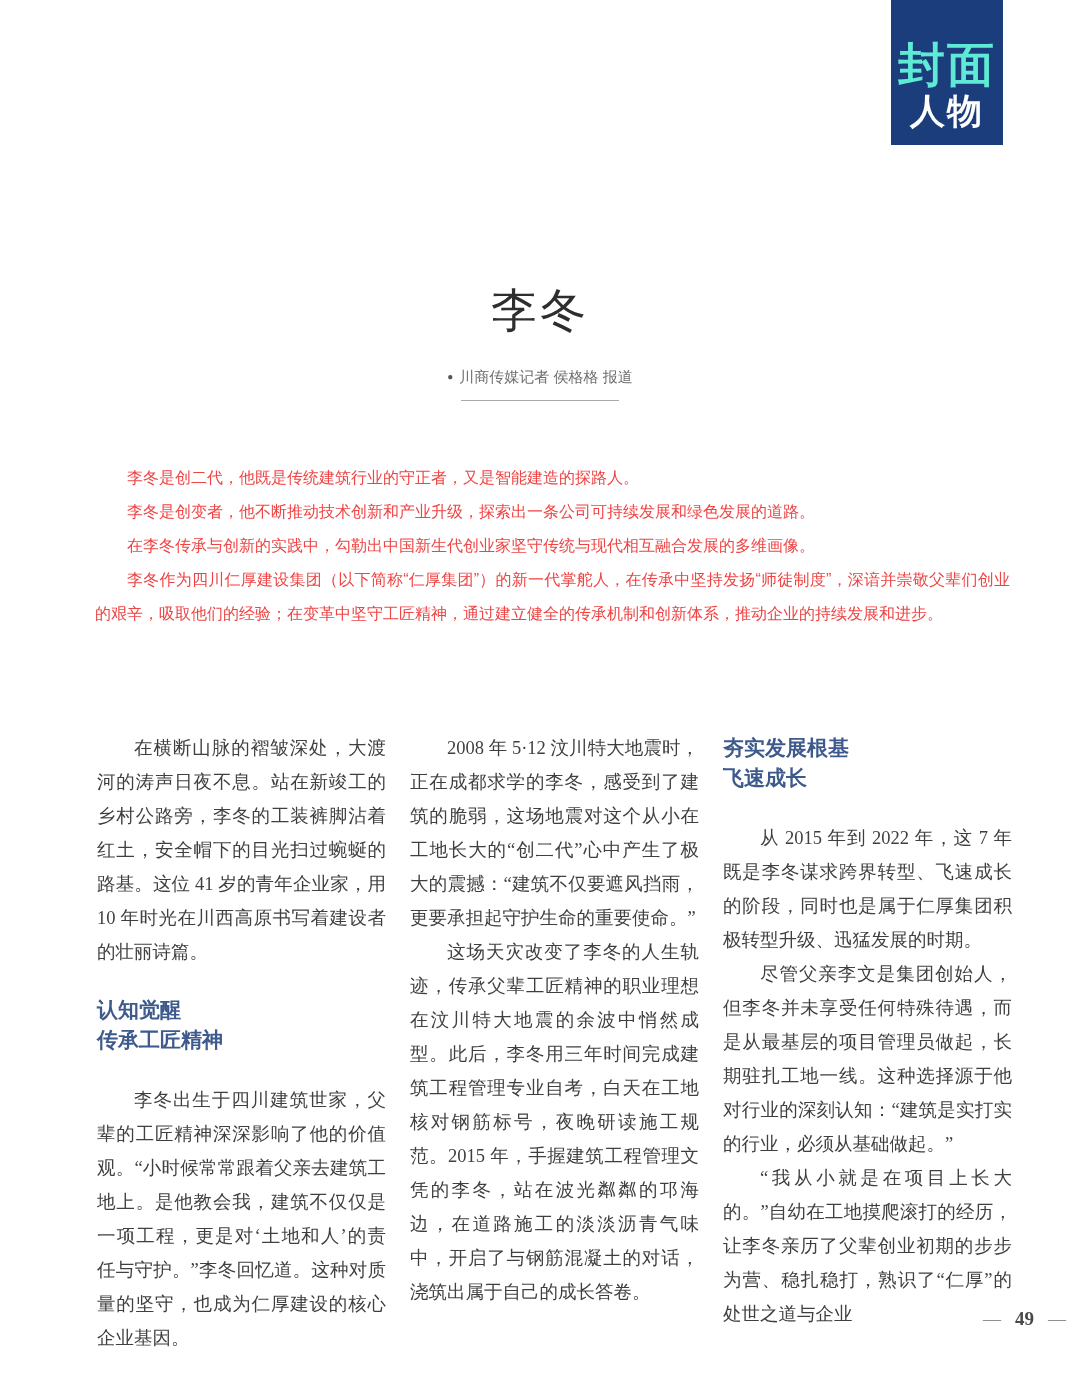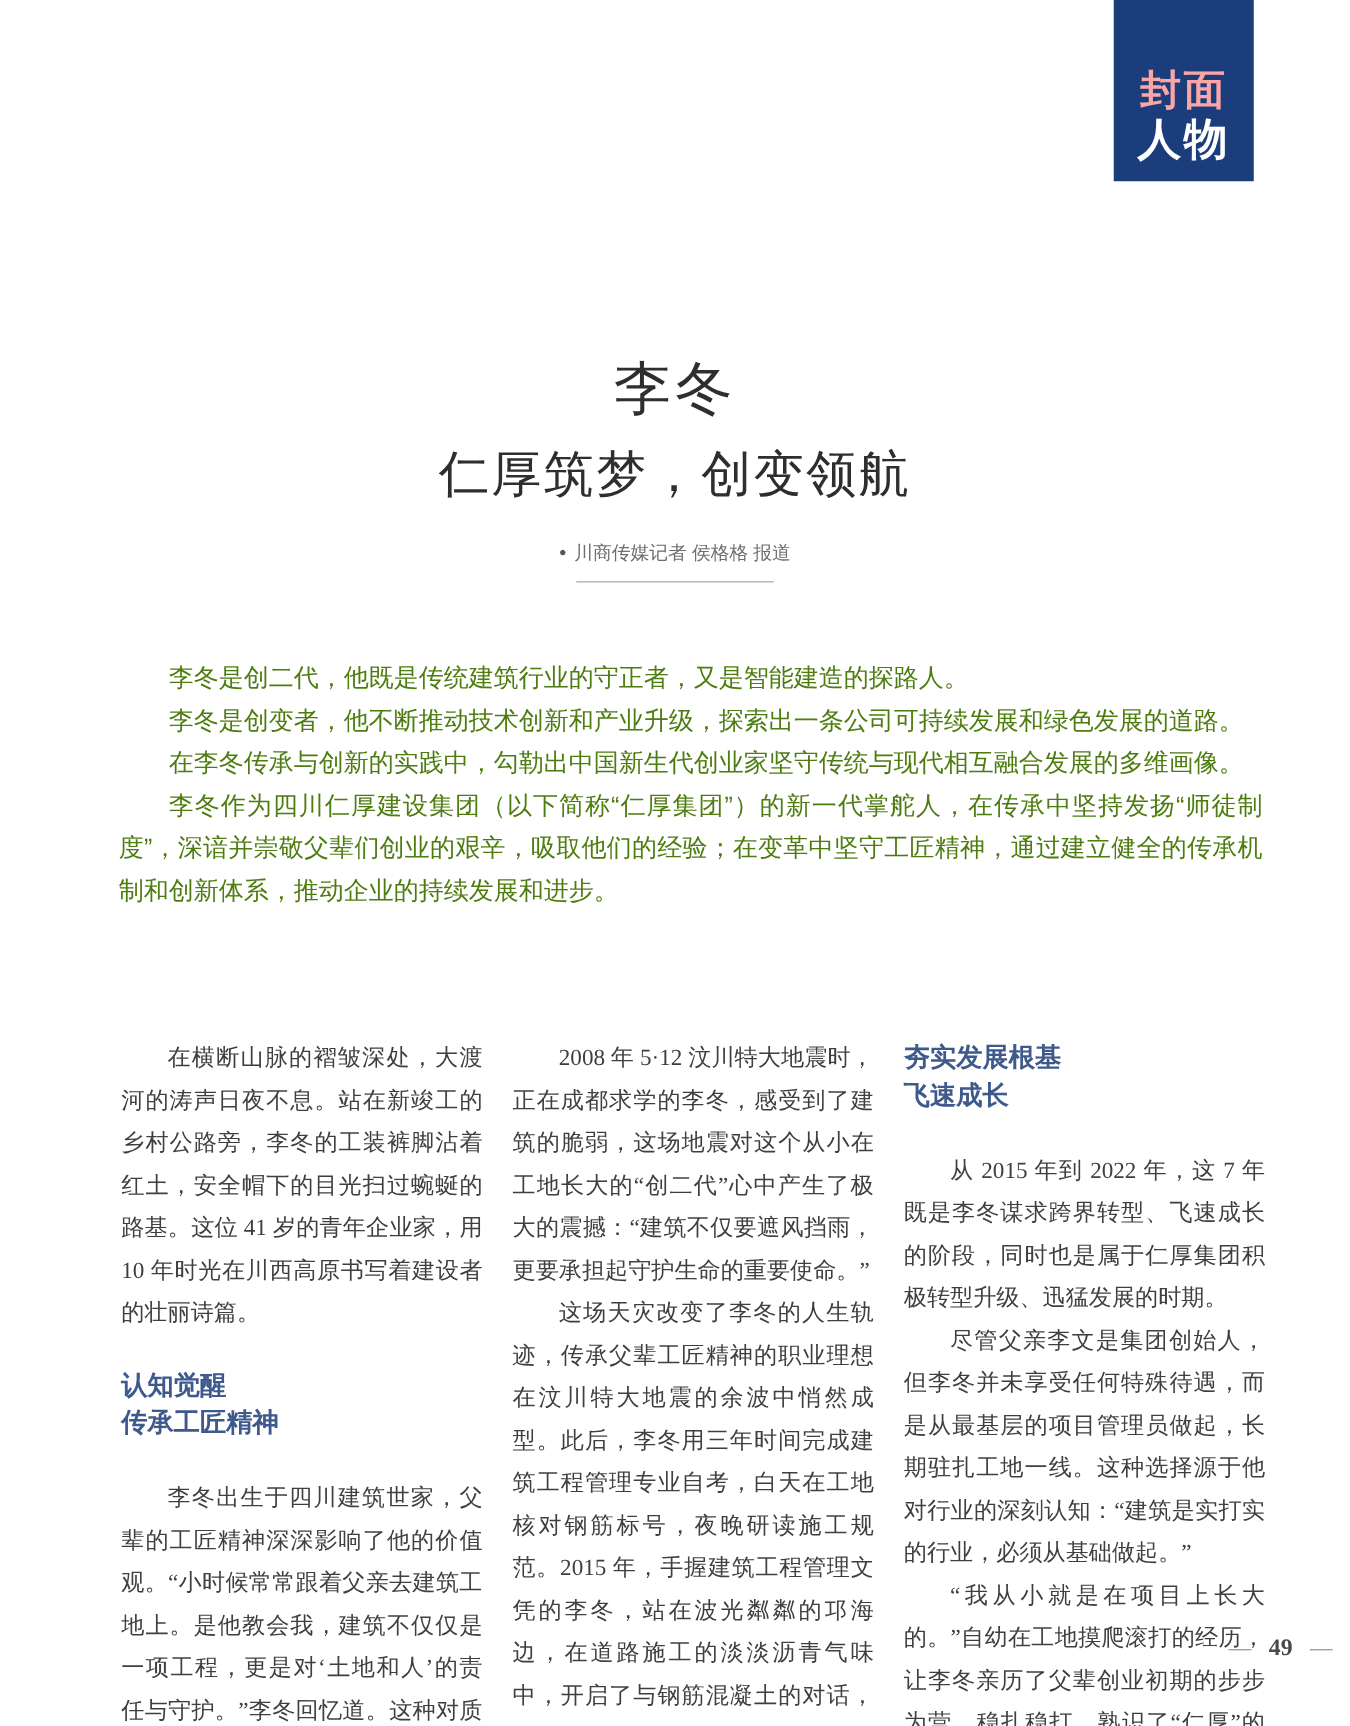--- a/index.html
+++ b/index.html
@@ -23,22 +23,22 @@
     height: 145px;
     background: #1c3d7c;
     display: flex;
     flex-direction: column;
     align-items: center;
     justify-content: flex-end;
     padding-bottom: 14px;
     line-height: 1.12;
   }
   .badge .b1 {
-    color: #fca5a5;
-    font-size: 33px;
+    color: #5eead4;
+    font-size: 47px;
     font-weight: 700;
     letter-spacing: 2px;
     font-family: "Liberation Serif", "DejaVu Serif", serif;
   }
   .badge .b2 {
     color: #ffffff;
     font-size: 35px;
     font-weight: 700;
     letter-spacing: 2px;
     font-family: "Liberation Serif", "DejaVu Serif", serif;
@@ -69,23 +69,23 @@
   .byline-rule {
     width: 158px;
     margin: 13px auto 0 auto;
     border-top: 1px solid #a9a9a9;
     height: 0;
   }
 
   
   .intro {
     margin: 60px 70px 0 95px;
-    font-size: 20px;
+    font-size: 16px;
     line-height: 34px;
-    color: #4d7c0f;
+    color: #ef4444;
     text-align: justify;
   }
   .intro p { text-indent: 2em; }
 
   
   .columns {
     display: flex;
     gap: 24px;
     margin: 100px 68px 0 97px;
     font-family: "Liberation Serif", "DejaVu Serif", serif;
@@ -127,21 +127,20 @@
 
 <div class="page">
 
   <div class="badge">
     <span class="b1">封面</span>
     <span class="b2">人物</span>
   </div>
 
   <div class="title-block">
     <div class="main-title">李冬</div>
-    <div class="sub-title">仁厚筑梦，创变领航</div>
     <div class="byline">
       <span class="dot">●</span><span>川商传媒记者 侯格格 报道</span>
     </div>
     <div class="byline-rule"></div>
   </div>
 
   <div class="intro">
     <p>李冬是创二代，他既是传统建筑行业的守正者，又是智能建造的探路人。</p>
     <p>李冬是创变者，他不断推动技术创新和产业升级，探索出一条公司可持续发展和绿色发展的道路。</p>
     <p>在李冬传承与创新的实践中，勾勒出中国新生代创业家坚守传统与现代相互融合发展的多维画像。</p>

